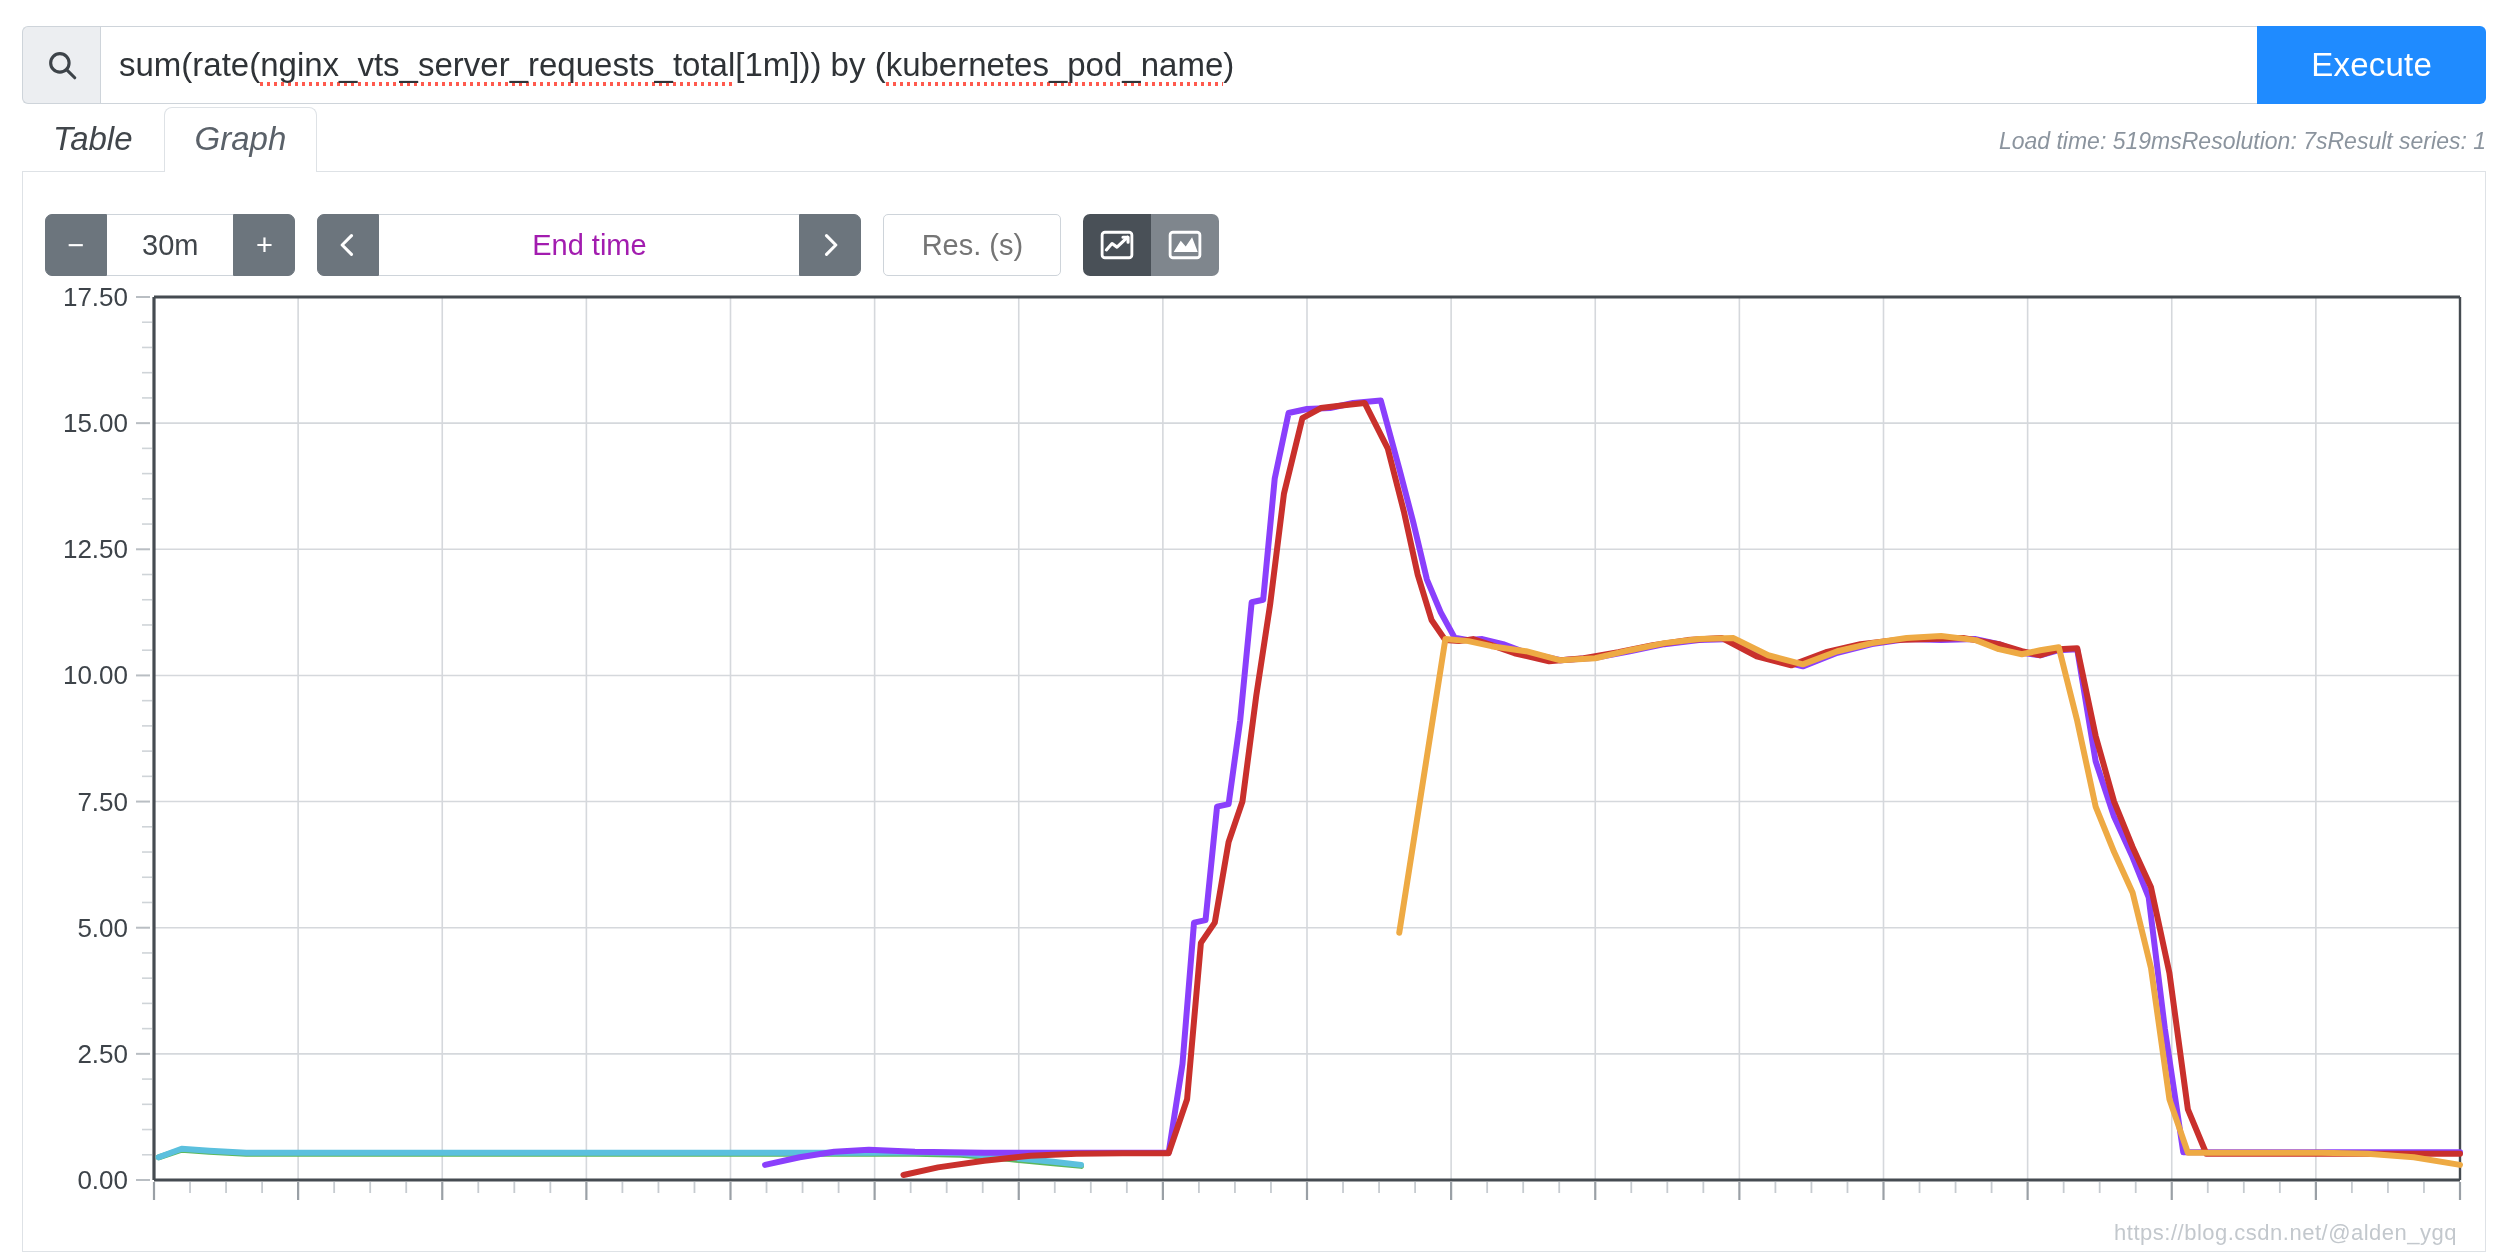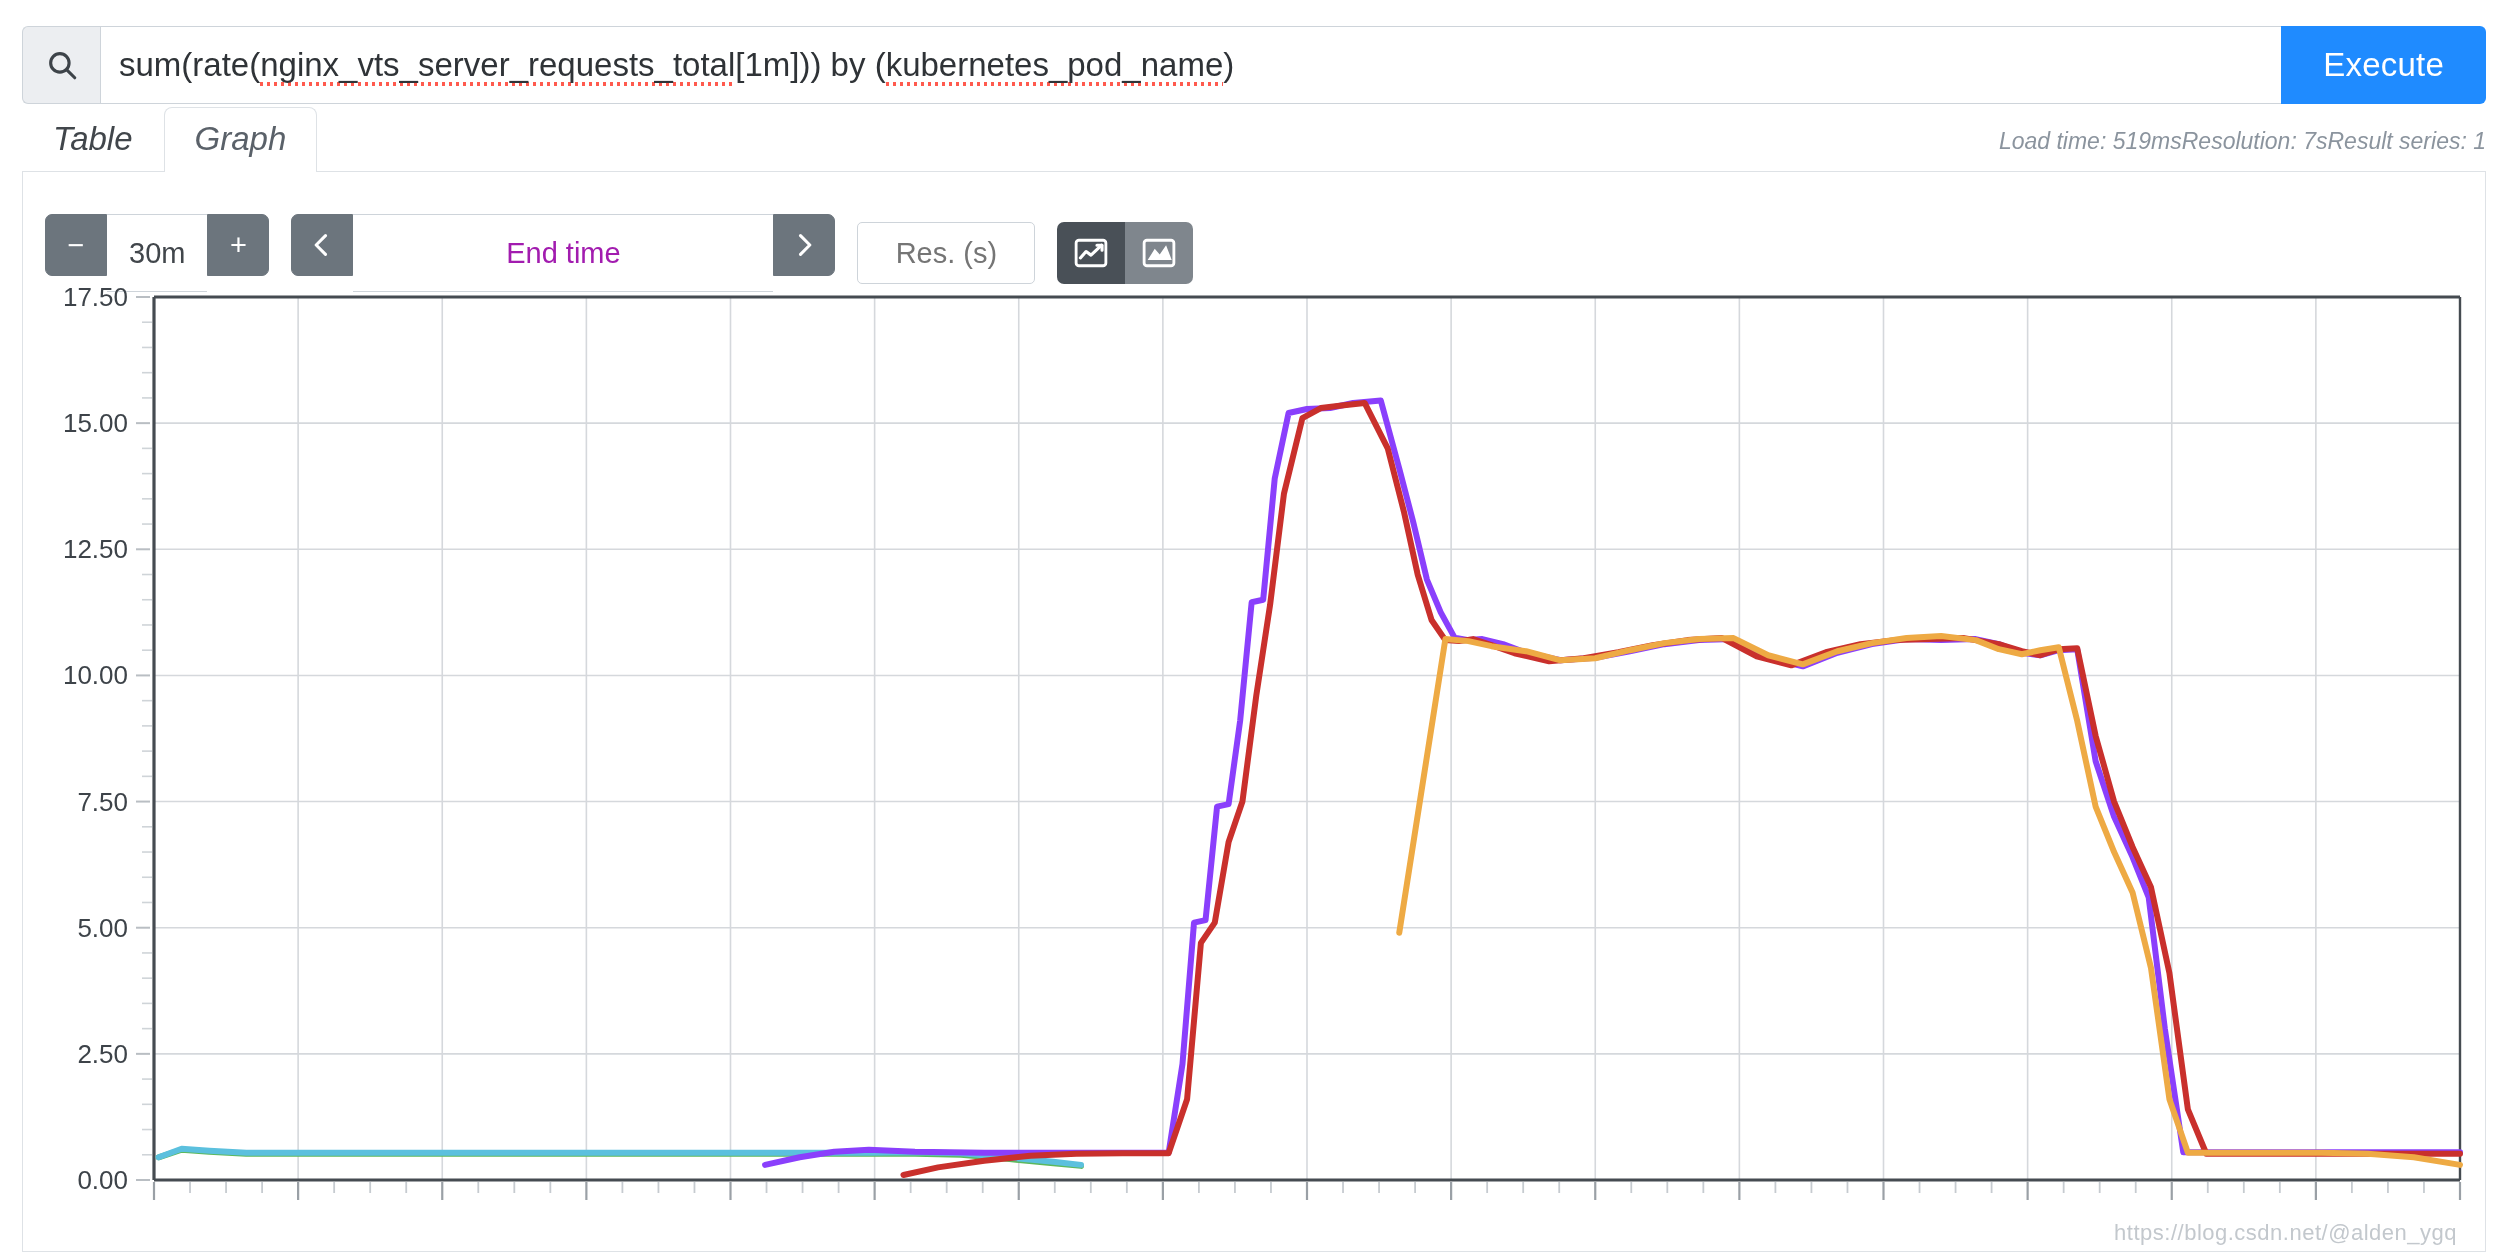--- a/index.html
+++ b/index.html
@@ -52,21 +52,21 @@
     background-position: 0 100%;
     padding-bottom: 3px;
   }
   .execute-btn {
     flex: 0 0 auto;
     background: #1f8bff;
     color: #fff;
     border: none;
     border-radius: 0 6px 6px 0;
     font-size: 33px;
-    padding: 0 42px;
+    padding: 0 54px;
     font-family: "Liberation Sans", sans-serif;
     cursor: pointer;
     letter-spacing: .2px;
   }
 
   
   .tabs {
     position: absolute; left: 22px; top: 110px;
     width: 2464px; height: 62px;
     display: flex; align-items: flex-end;
@@ -125,23 +125,23 @@
     line-height: 1;
   }
   .tb-btn.left  { border-radius: 7px 0 0 7px; }
   .tb-btn.right { border-radius: 0 7px 7px 0; }
   .tb-field {
     background: #fff;
     border: 1px solid #ced4da;
     border-left: none; border-right: none;
     font-size: 29px;
     color: #41464b;
-    height: 78px;
+    height: 62px;
     display: flex; align-items: center; justify-content: center;
-    padding: 0 22px;
+    padding: 0 35px;
     min-width: 86px;
   }
   .tb-field.endtime {
     width: 420px;
     justify-content: center;
     position: relative;
     color: #a21caf;
     text-align: right;
   }
   .tb-input {

